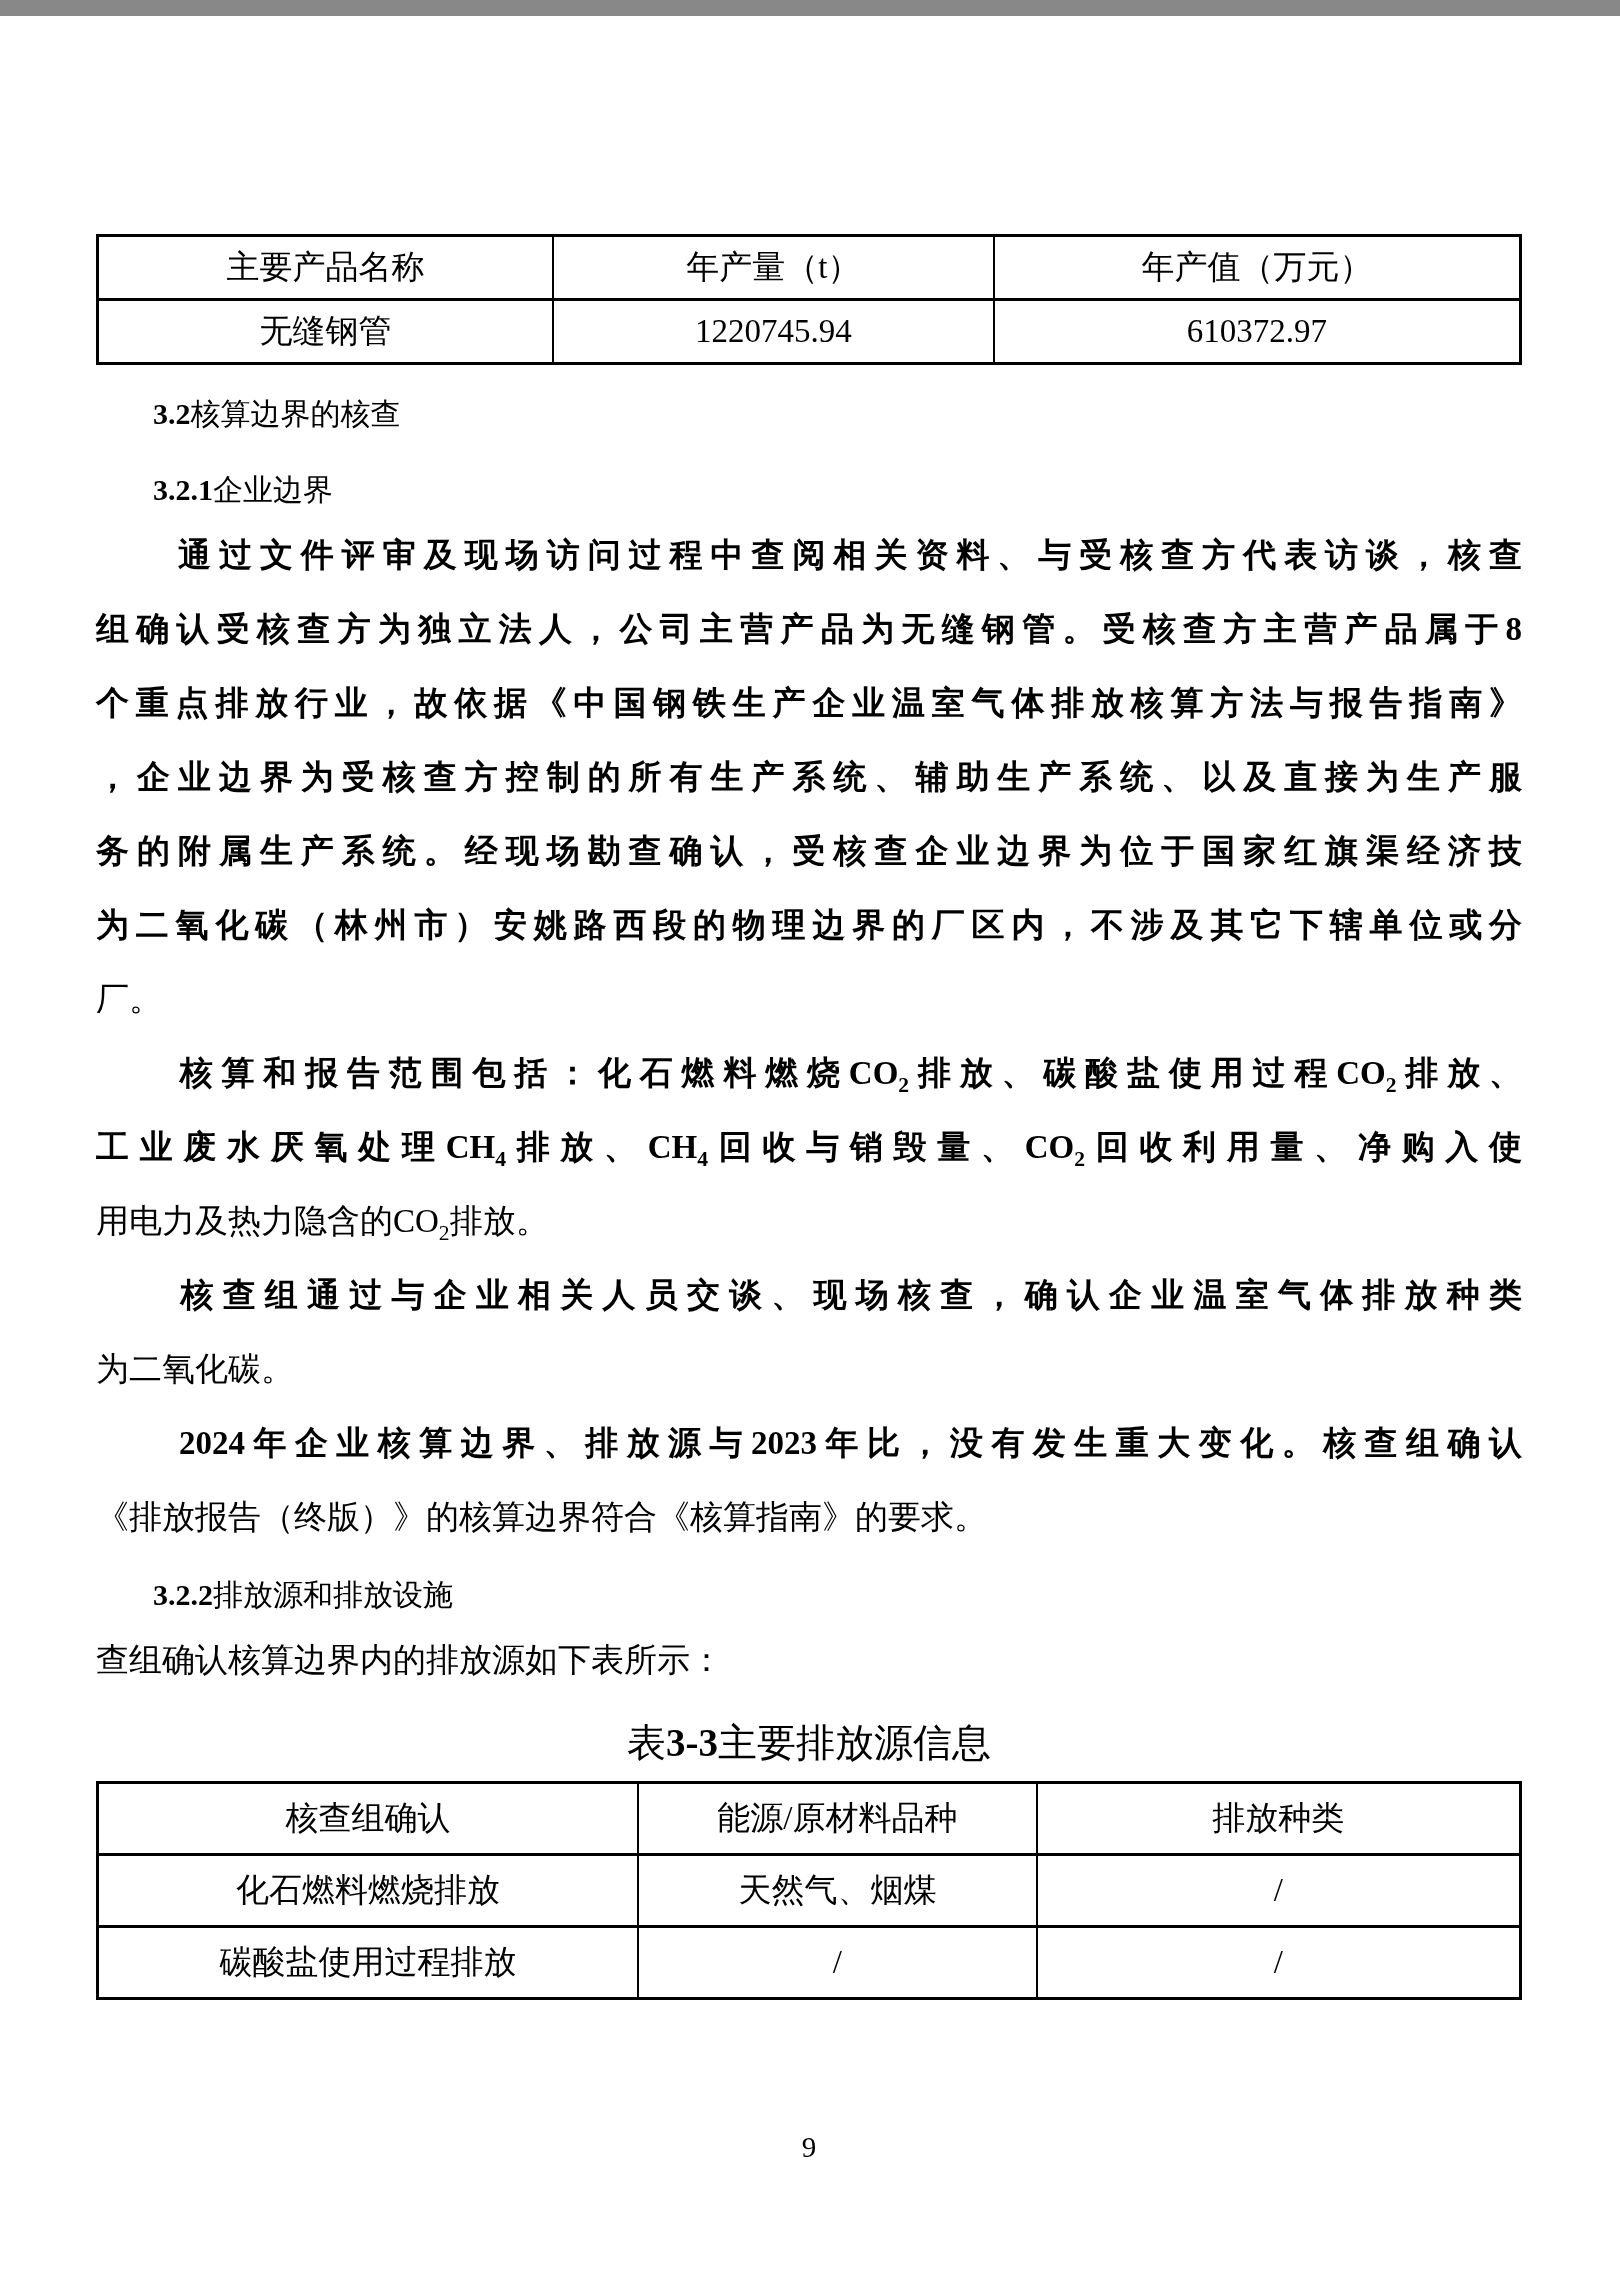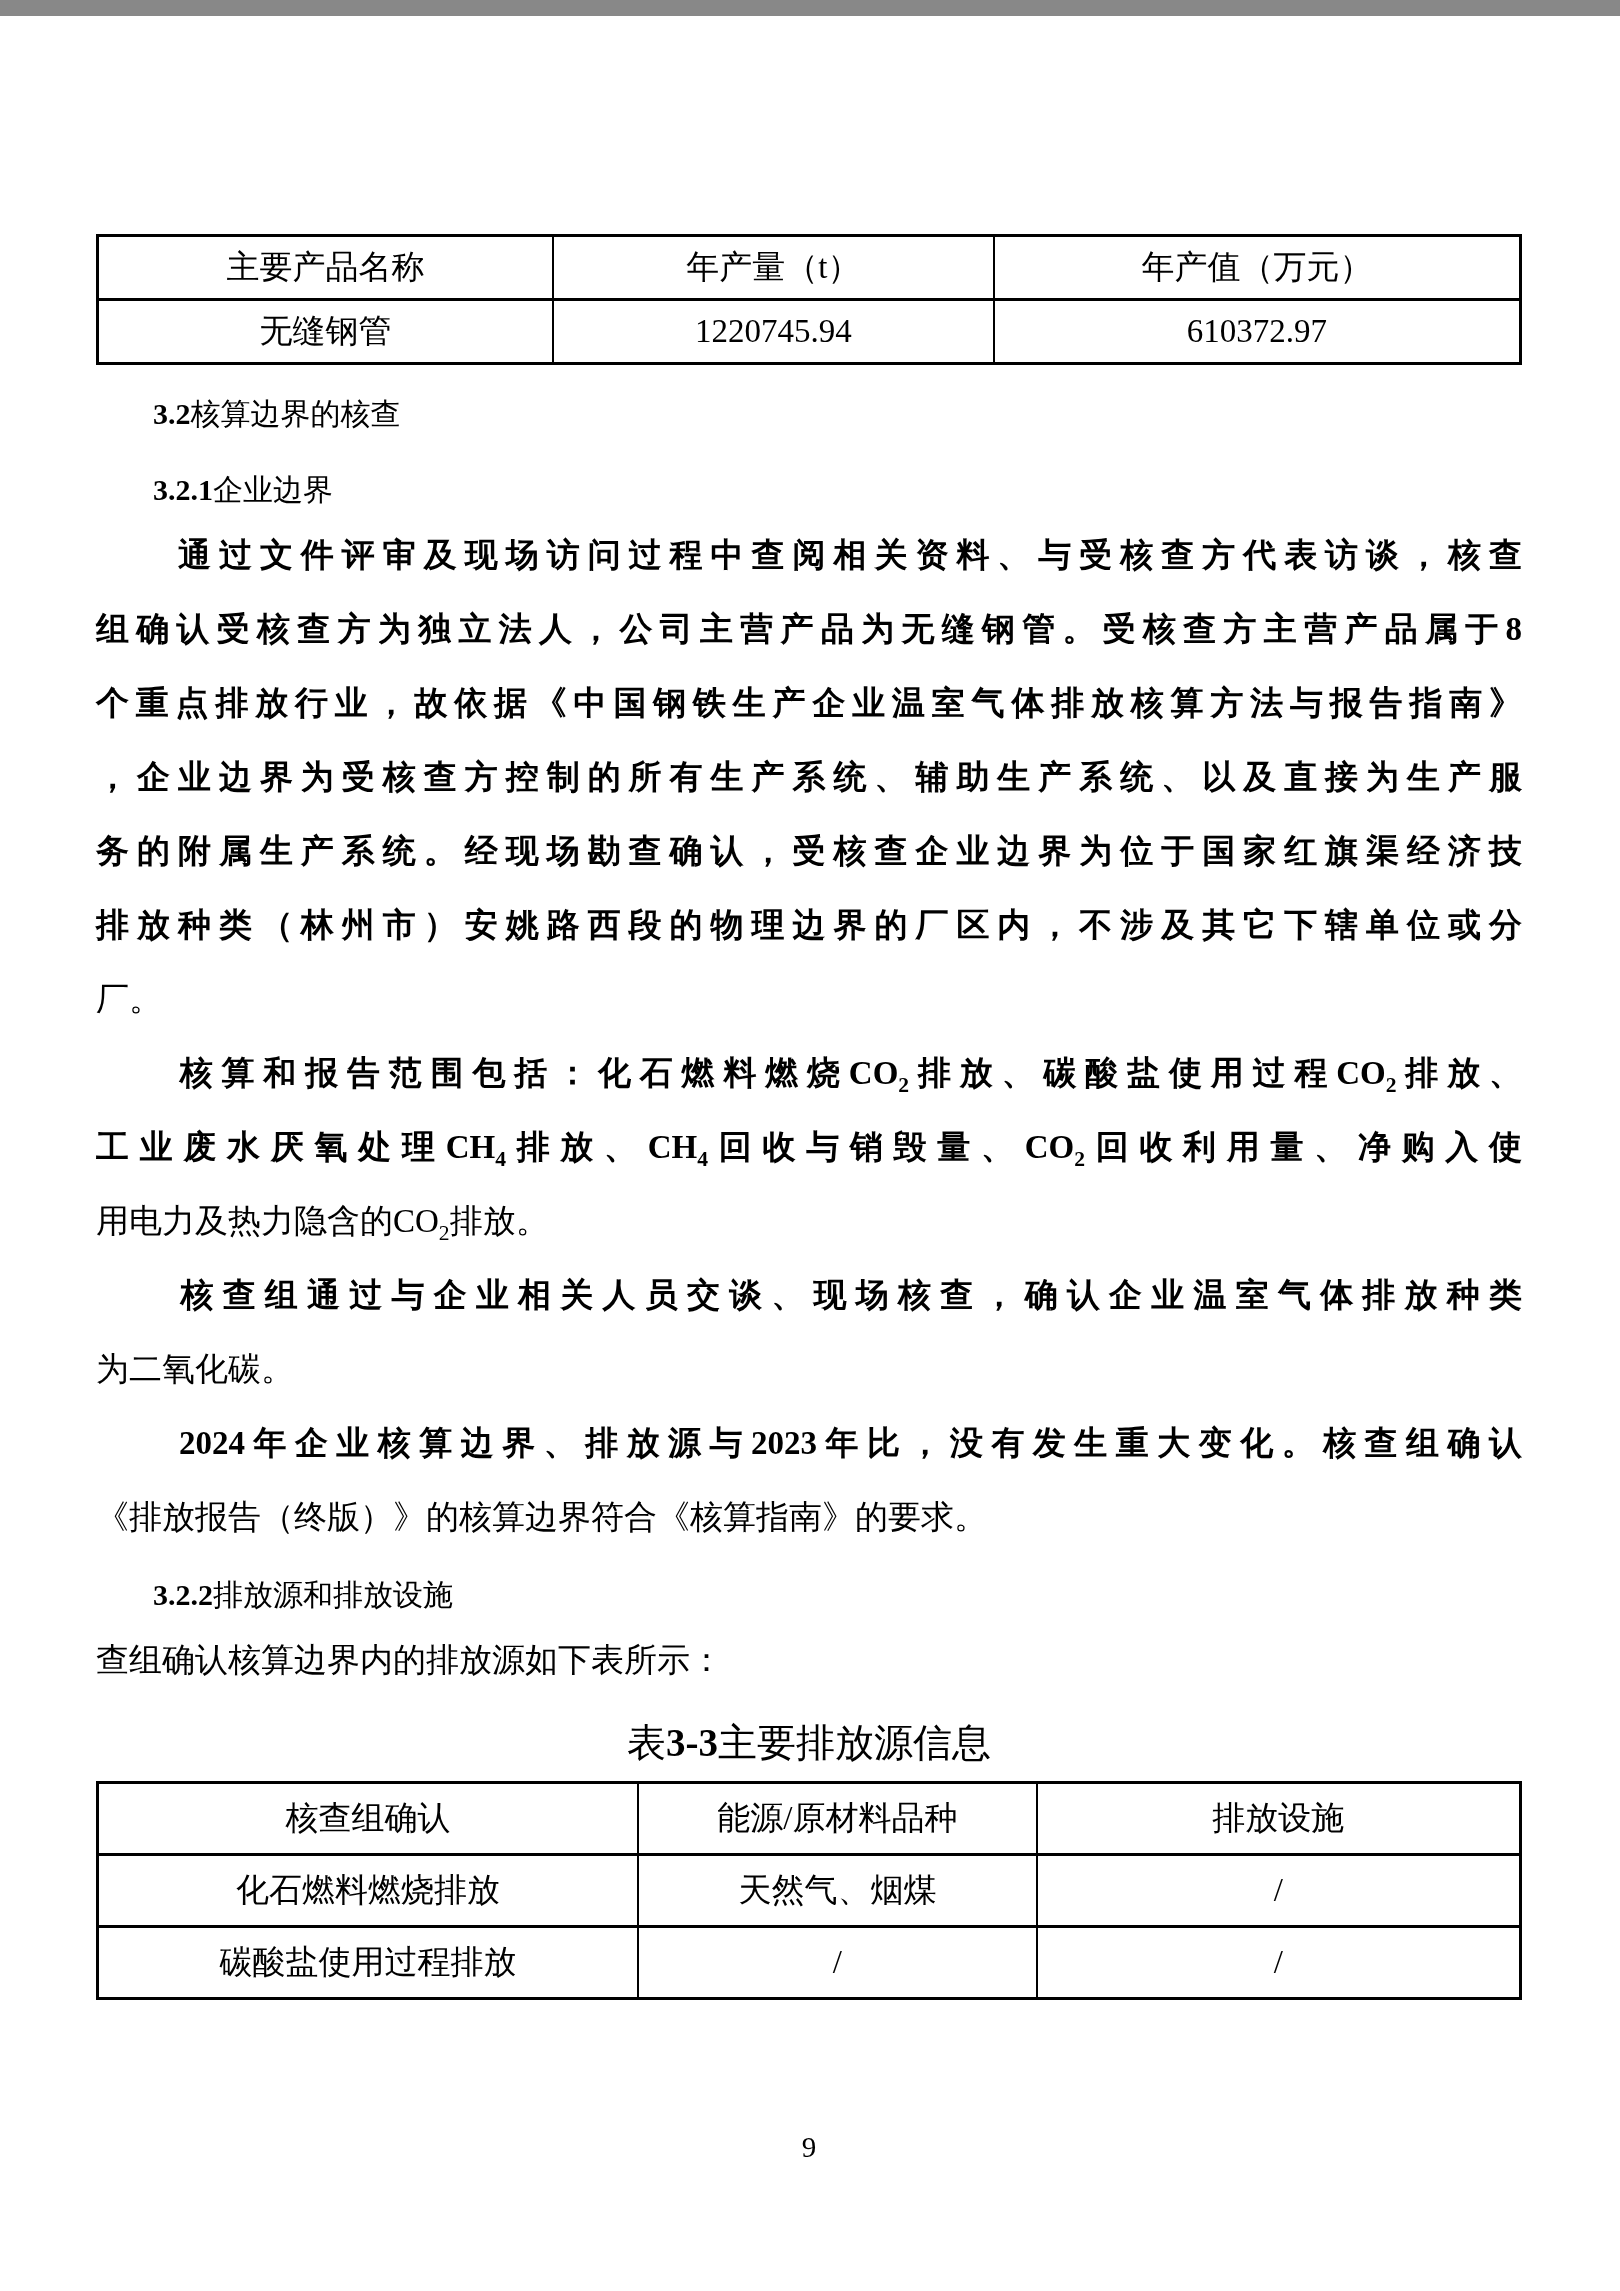--- a/index.html
+++ b/index.html
@@ -103,21 +103,21 @@
   <div class="sec-heading">
     <span class="sec-num">3.2.1</span><span class="sec-text">企业边界</span>
   </div>
 
   <div class="para">
       <div class="para-line just">　　通过文件评审及现场访问过程中查阅相关资料、与受核查方代表访谈，核查</div>
       <div class="para-line just">组确认受核查方为独立法人，公司主营产品为无缝钢管。受核查方主营产品属于8</div>
       <div class="para-line just">个重点排放行业，故依据《中国钢铁生产企业温室气体排放核算方法与报告指南》</div>
       <div class="para-line just">，企业边界为受核查方控制的所有生产系统、辅助生产系统、以及直接为生产服</div>
       <div class="para-line just">务的附属生产系统。经现场勘查确认，受核查企业边界为位于国家红旗渠经济技</div>
-      <div class="para-line just">排放种类（林州市）安姚路西段的物理边界的厂区内，不涉及其它下辖单位或分</div>
+      <div class="para-line just">为二氧化碳（林州市）安姚路西段的物理边界的厂区内，不涉及其它下辖单位或分</div>
       <div class="para-line">厂。</div>
     </div>
 
   <div class="para">
       <div class="para-line just">　　核算和报告范围包括：化石燃料燃烧CO<sub>2</sub>排放、碳酸盐使用过程CO<sub>2</sub>排放、</div>
       <div class="para-line just">工业废水厌氧处理CH<sub>4</sub>排放、CH<sub>4</sub>回收与销毁量、CO<sub>2</sub>回收利用量、净购入使</div>
       <div class="para-line">用电力及热力隐含的CO<sub>2</sub>排放。</div>
     </div>
 
   <div class="para">
@@ -145,21 +145,21 @@
   <table class="doc-table" id="emission-table">
     <colgroup>
         <col style="width:38%">
         <col style="width:28%">
         <col style="width:34%">
       </colgroup>
     <thead>
       <tr>
           <th>核查组确认</th>
           <th>能源/原材料品种</th>
-          <th>排放设施</th>
+          <th>排放种类</th>
         </tr>
     </thead>
     <tbody>
         <tr>
           <td>化石燃料燃烧排放</td>
           <td>天然气、烟煤</td>
           <td>/</td>
         </tr>
         <tr>
           <td>碳酸盐使用过程排放</td>

